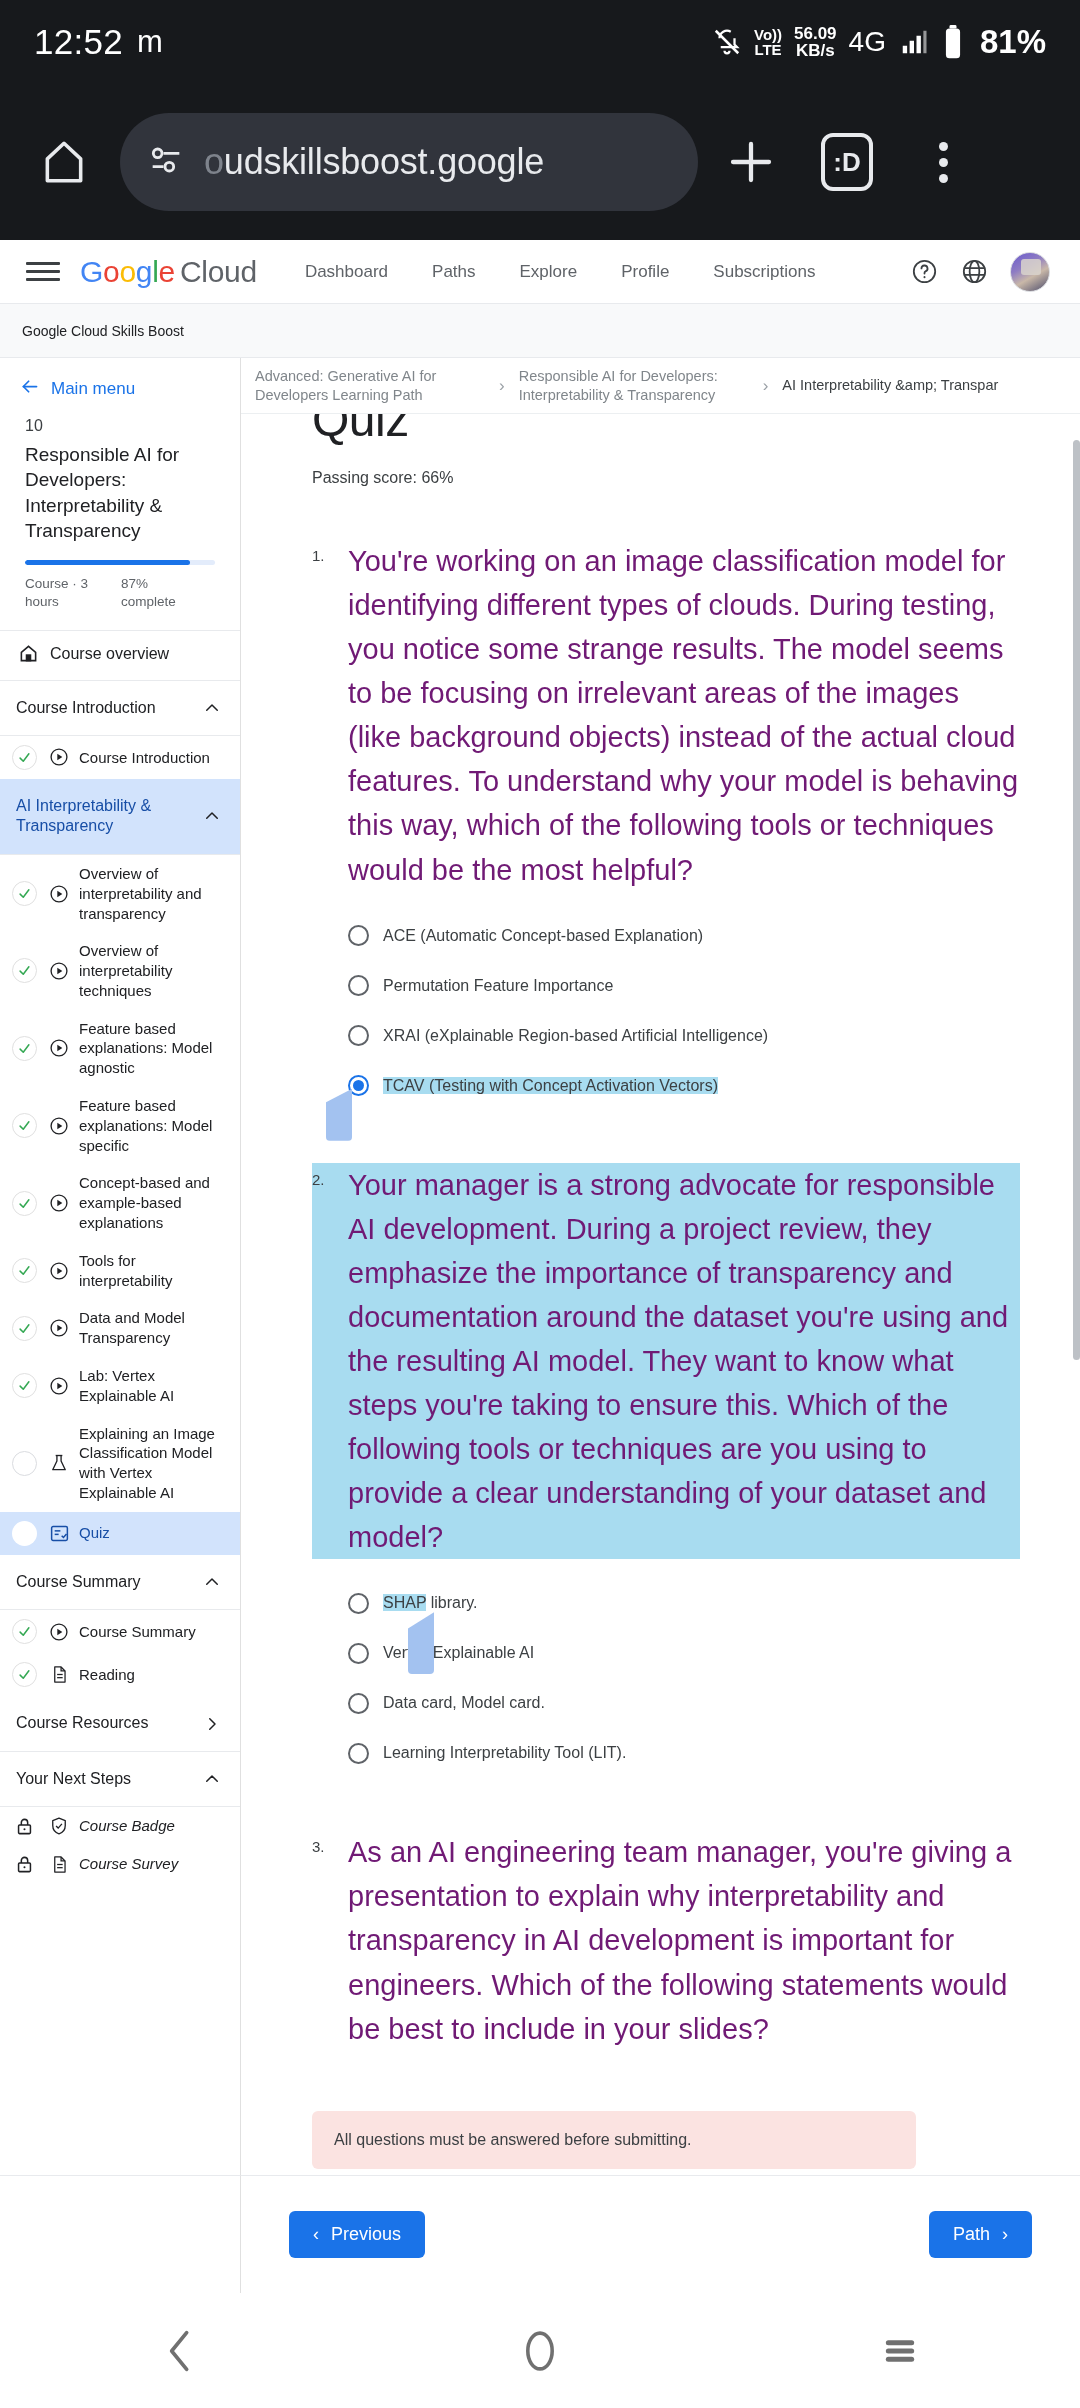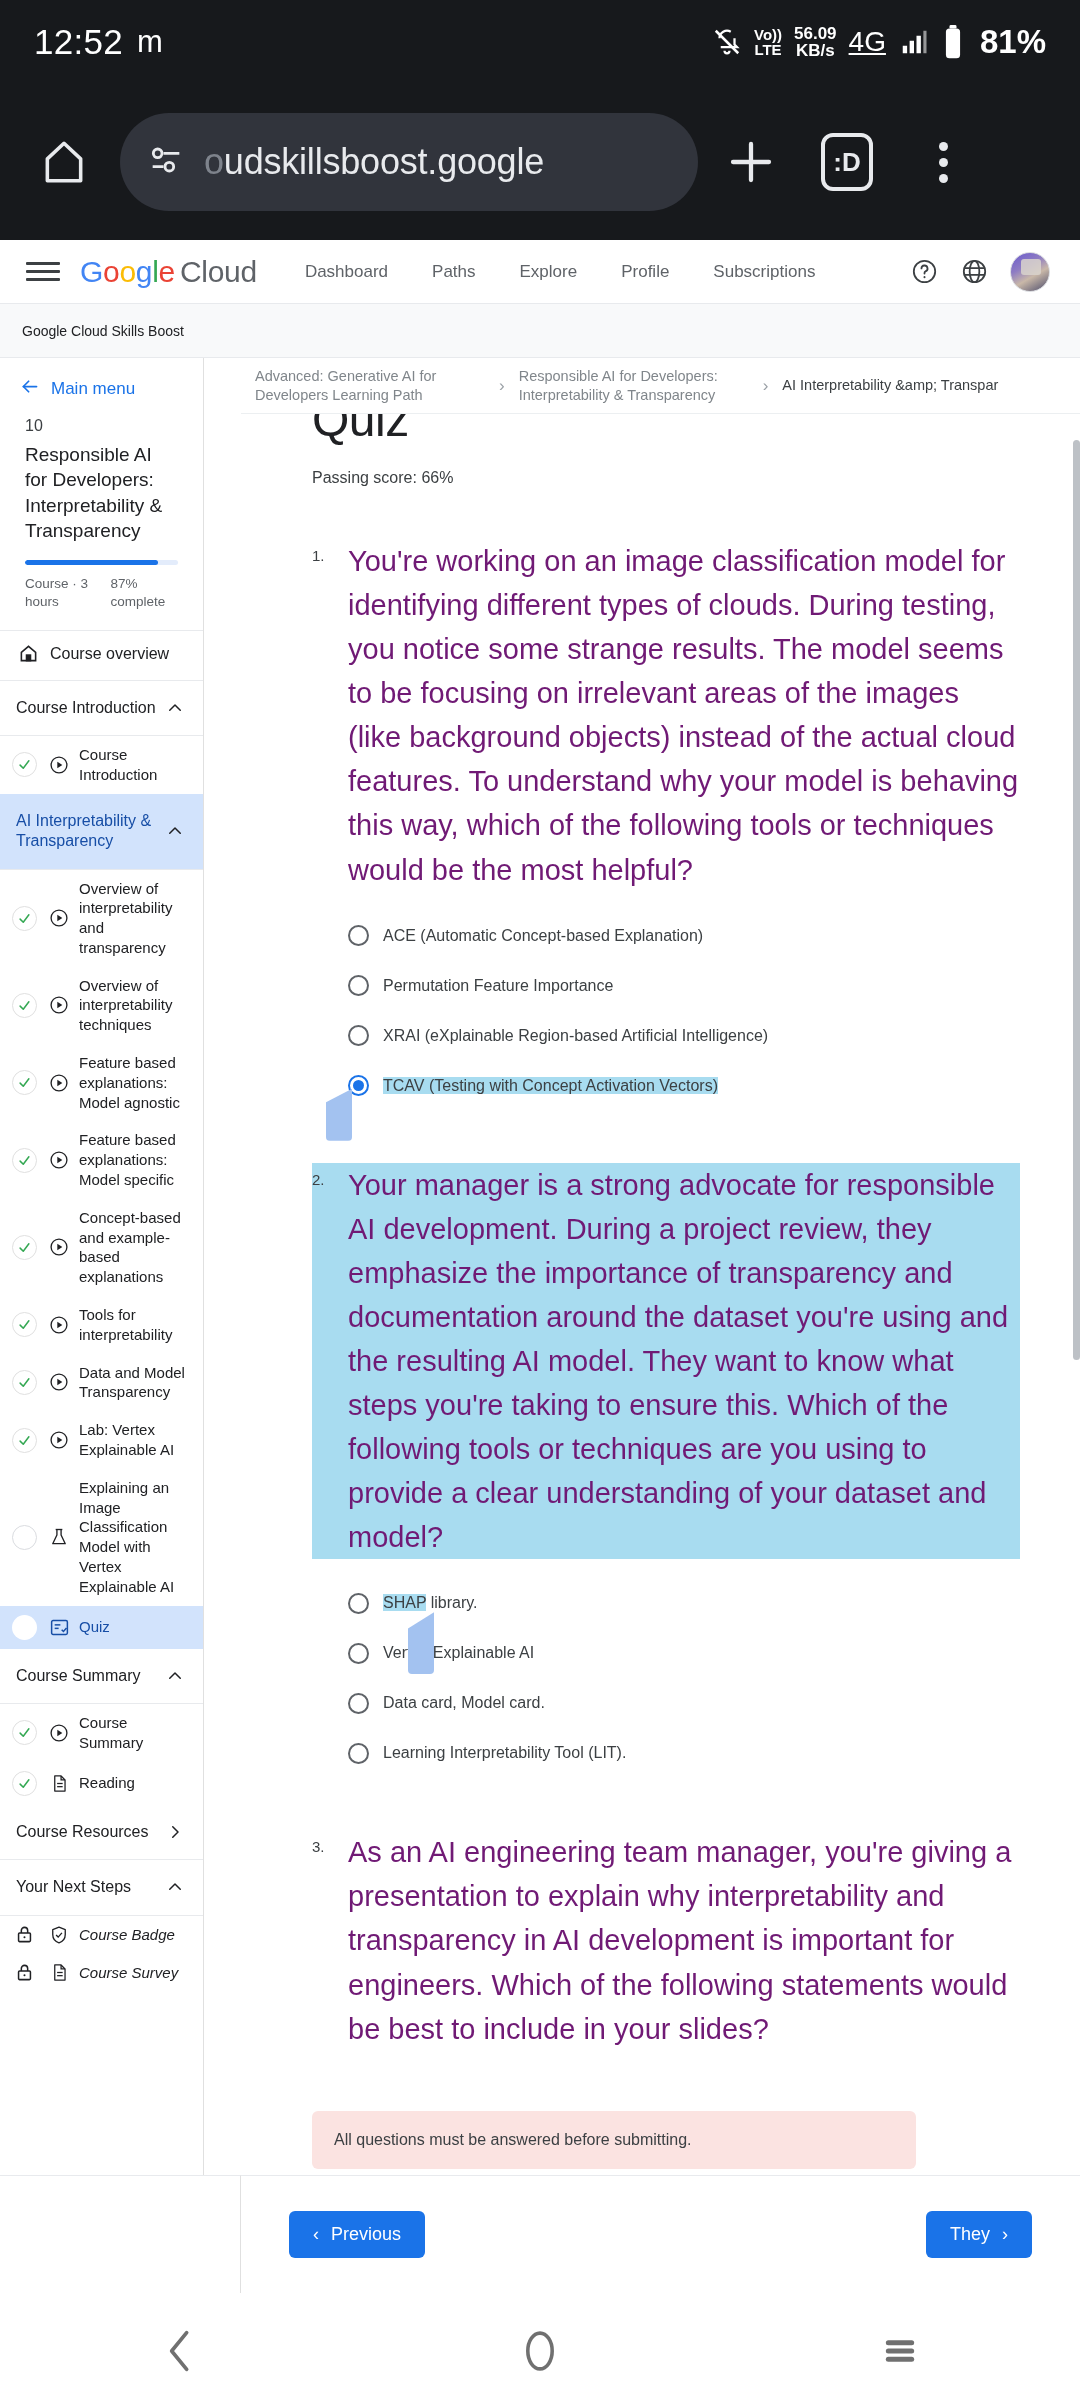--- a/index.html
+++ b/index.html
@@ -18,21 +18,21 @@
     display: flex; align-items: center; justify-content: space-between;
     padding: 0 34px;
   }
   .sb-left { display: flex; align-items: center; gap: 14px; }
   .sb-clock { font-size: 35px; font-weight: 500; letter-spacing: .3px; }
   .sb-mglyph { font-size: 31px; font-weight: 400; }
   .sb-right { display: flex; align-items: center; gap: 12px; }
   .sb-icon { display: flex; align-items: center; }
   .sb-volte { font-size: 15px; line-height: 15px; text-align: center; font-weight: 600; }
   .sb-net { font-size: 17px; line-height: 17px; text-align: center; font-weight: 600; }
-  .sb-4g { font-size: 28px; font-weight: 500; text-decoration: underline; }
+  .sb-4g { font-size: 28px; font-weight: 500; }
   .sb-batt-pct { font-size: 33px; font-weight: 600; margin-left: 4px; }
 
   
   .browserbar {
     position: absolute; top: 84px; left: 0; width: 1080px; height: 156px;
     background: #17191c;
     display: flex; align-items: center; padding: 0 28px; gap: 10px;
   }
   .home-btn { width: 72px; height: 72px; display: flex; align-items: center; justify-content: center; }
   .omnibox {
@@ -94,21 +94,21 @@
     position: absolute; top: 358px; left: 241px; width: 839px; height: 56px;
     background: #ffffff; display: flex; align-items: center;
     padding: 0 14px; gap: 6px; overflow: hidden; border-bottom: 1px solid #eceff1;
   }
   .crumb { font-size: 14.5px; color: #80868b; line-height: 1.28; max-width: 230px; }
   .crumb.last { color: #3c4043; white-space: nowrap; max-width: 240px; }
   .crumb-sep { color: #9aa0a6; font-size: 17px; padding: 0 8px; }
 
   
   .sidebar {
-    position: absolute; top: 358px; left: 0; width: 204px; height: 1817px;
+    position: absolute; top: 358px; left: 0; width: 241px; height: 1817px;
     background: #ffffff; border-right: 1px solid #e0e0e0; overflow: hidden;
   }
   .mainmenu { display: flex; align-items: center; gap: 11px; padding: 18px 19px 12px 19px; }
   .mainmenu-label { color: #1a73e8; font-size: 17px; font-weight: 500; }
   .course-meta { padding: 4px 25px 0 25px; }
   .course-num { font-size: 16px; color: #3c4043; margin-bottom: 7px; }
   .course-title { font-size: 19px; color: #202124; line-height: 1.33; }
   .progress-track {
     margin: 17px 25px 0 25px; height: 5px; background: #e3ecfb; border-radius: 3px; overflow: hidden;
   }
@@ -708,21 +708,21 @@
     </div>
   </div>
 
   <div class="footer-left-fill"></div>
   <div class="footer">
     <button class="pg-btn">
       <span>‹</span>
       <span>Previous</span>
     </button>
     <button class="pg-btn">
-      <span>They</span>
+      <span>Path</span>
       <span>›</span>
     </button>
   </div>
 
   <div class="vscroll"></div>
 
   <div class="androidnav">
     <div class="anav-btn">
       <svg width="40" height="50" viewBox="0 0 24 30" fill="none" stroke="#707070" stroke-width="2.2" stroke-linecap="round" stroke-linejoin="round">
         <polyline points="16,4 7,15 16,26"></polyline>

